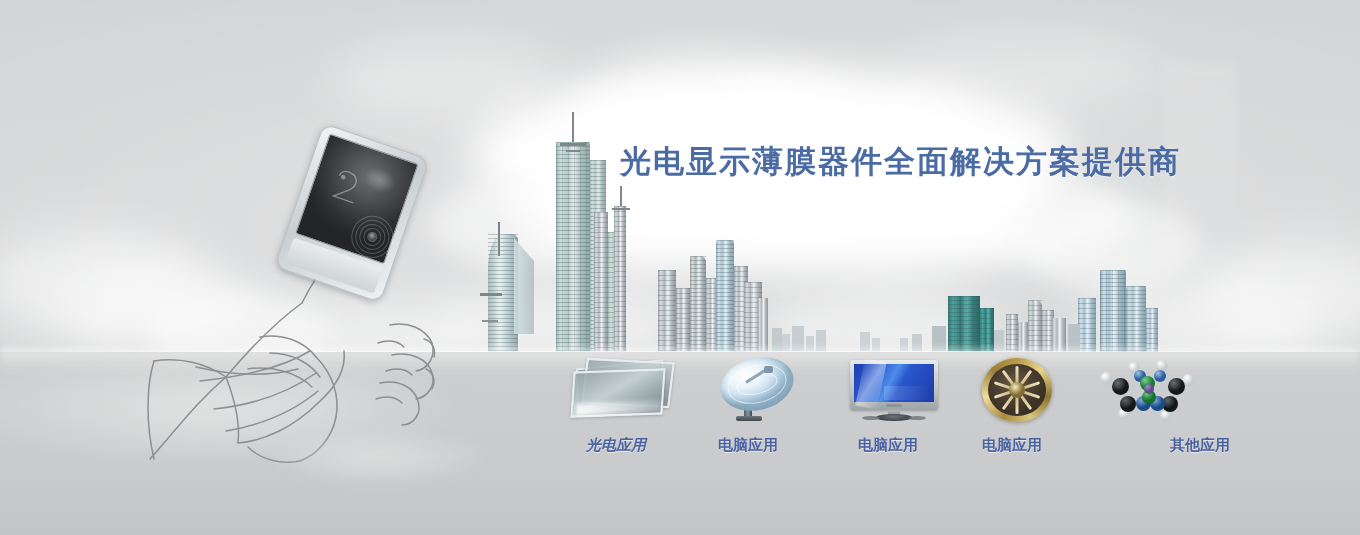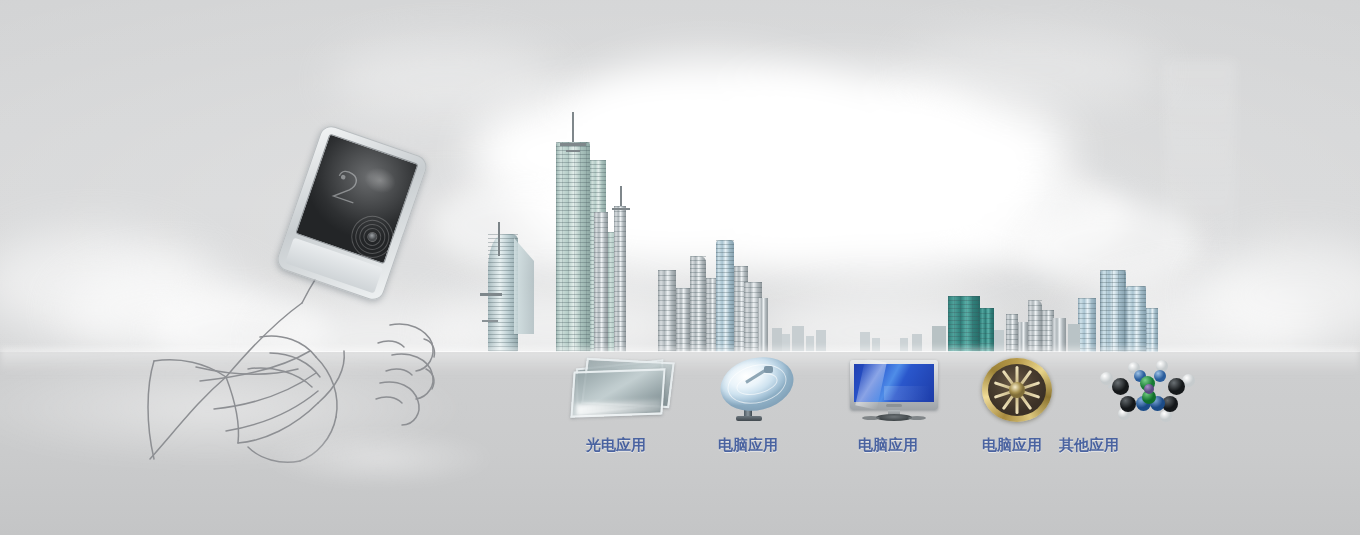--- a/index.html
+++ b/index.html
@@ -317,20 +317,21 @@
 
   <div class="ground"></div>
   <div class="horizon"></div>
   <div class="ground-sheen"></div>
   <div class="ground-blob"></div>
 
   <div style="position:absolute;left:0;right:0;top:352px;height:40px;overflow:hidden;opacity:.22;">
     
   </div>
 
+  <div class="headline">光电显示薄膜器件全面解决方案提供商</div>
 
   <div class="sketch">
     <svg width="340" height="350" viewBox="0 0 340 350" fill="none" stroke="#8d8f93" stroke-width="1.5" stroke-linecap="round" stroke-linejoin="round">
 
       <path d="M14 236 C40 232 66 238 86 252"></path>
       <path d="M10 334 C40 300 58 276 86 252"></path>
       <path d="M14 236 C6 262 6 300 14 334"></path>
       <path d="M86 252 C96 278 100 300 98 318"></path>
 
       <path d="M86 252 C108 226 134 198 162 178"></path>
@@ -393,21 +394,21 @@
   <div class="reflect-hand"></div>
 
   <div class="icon-wrap" style="left:566px;top:358px;width:116px;height:62px;">
     <div class="pane" style="left:10px;top:6px;width:88px;height:46px;transform:rotate(-6deg) skewX(-5deg);opacity:.95;"></div>
     <div class="pane" style="left:18px;top:2px;width:88px;height:46px;transform:rotate(3deg) skewX(-4deg);opacity:.95;"></div>
     <div class="pane" style="left:6px;top:12px;width:92px;height:46px;transform:rotate(-2deg) skewX(-6deg);"></div>
     <div style="position:absolute;left:10px;top:44px;width:86px;height:12px;
                 background:linear-gradient(90deg,rgba(255,255,255,.85),rgba(255,255,255,.25));
                 filter:blur(2px);transform:rotate(-3deg);"></div>
   </div>
-  <div class="lbl" style="left:586px;top:436px;">光电应用</div>
+  <div class="lbl" style="left:586px;top:436px;font-style:italic;">光电应用</div>
 
   <div class="icon-wrap" style="left:714px;top:356px;width:90px;height:66px;">
     <div style="position:absolute;left:30px;top:40px;width:8px;height:24px;
                 background:linear-gradient(90deg,#4e5a63,#8a959c,#3d474e);"></div>
     <div style="position:absolute;left:22px;top:60px;width:26px;height:5px;border-radius:2px;
                 background:linear-gradient(180deg,#6d777e,#40484e);"></div>
     <div class="dish" style="left:6px;top:2px;width:74px;height:52px;transform:rotate(-14deg);">
       <div class="dish-ring" style="inset:7px;"></div>
       <div class="dish-ring" style="inset:16px;"></div>
     </div>
@@ -478,15 +479,15 @@
 
     <div class="atom" style="left:38px;top:40px;width:15px;height:15px;background:radial-gradient(50% 50% at 34% 28%,#7fa9d8,#1b4b87);"></div>
     <div class="atom" style="left:52px;top:40px;width:15px;height:15px;background:radial-gradient(50% 50% at 34% 28%,#7fa9d8,#1b4b87);"></div>
     <div class="atom" style="left:36px;top:14px;width:12px;height:12px;background:radial-gradient(50% 50% at 34% 28%,#9cc2e6,#2a5d9c);"></div>
     <div class="atom" style="left:56px;top:14px;width:12px;height:12px;background:radial-gradient(50% 50% at 34% 28%,#9cc2e6,#2a5d9c);"></div>
 
     <div class="atom" style="left:42px;top:20px;width:15px;height:15px;background:radial-gradient(50% 50% at 34% 28%,#7ad08a,#167a34);"></div>
     <div class="atom" style="left:44px;top:34px;width:14px;height:14px;background:radial-gradient(50% 50% at 34% 28%,#6ec97f,#11702c);"></div>
     <div class="atom" style="left:46px;top:28px;width:10px;height:10px;background:radial-gradient(50% 50% at 34% 28%,#a78fc4,#5c4a84);"></div>
   </div>
-  <div class="lbl" style="left:1059px;top:436px;text-align:right;">其他应用</div>
+  <div class="lbl" style="left:1170px;top:436px;text-align:right;">其他应用</div>
 
 </div>
 
 </body></html>

